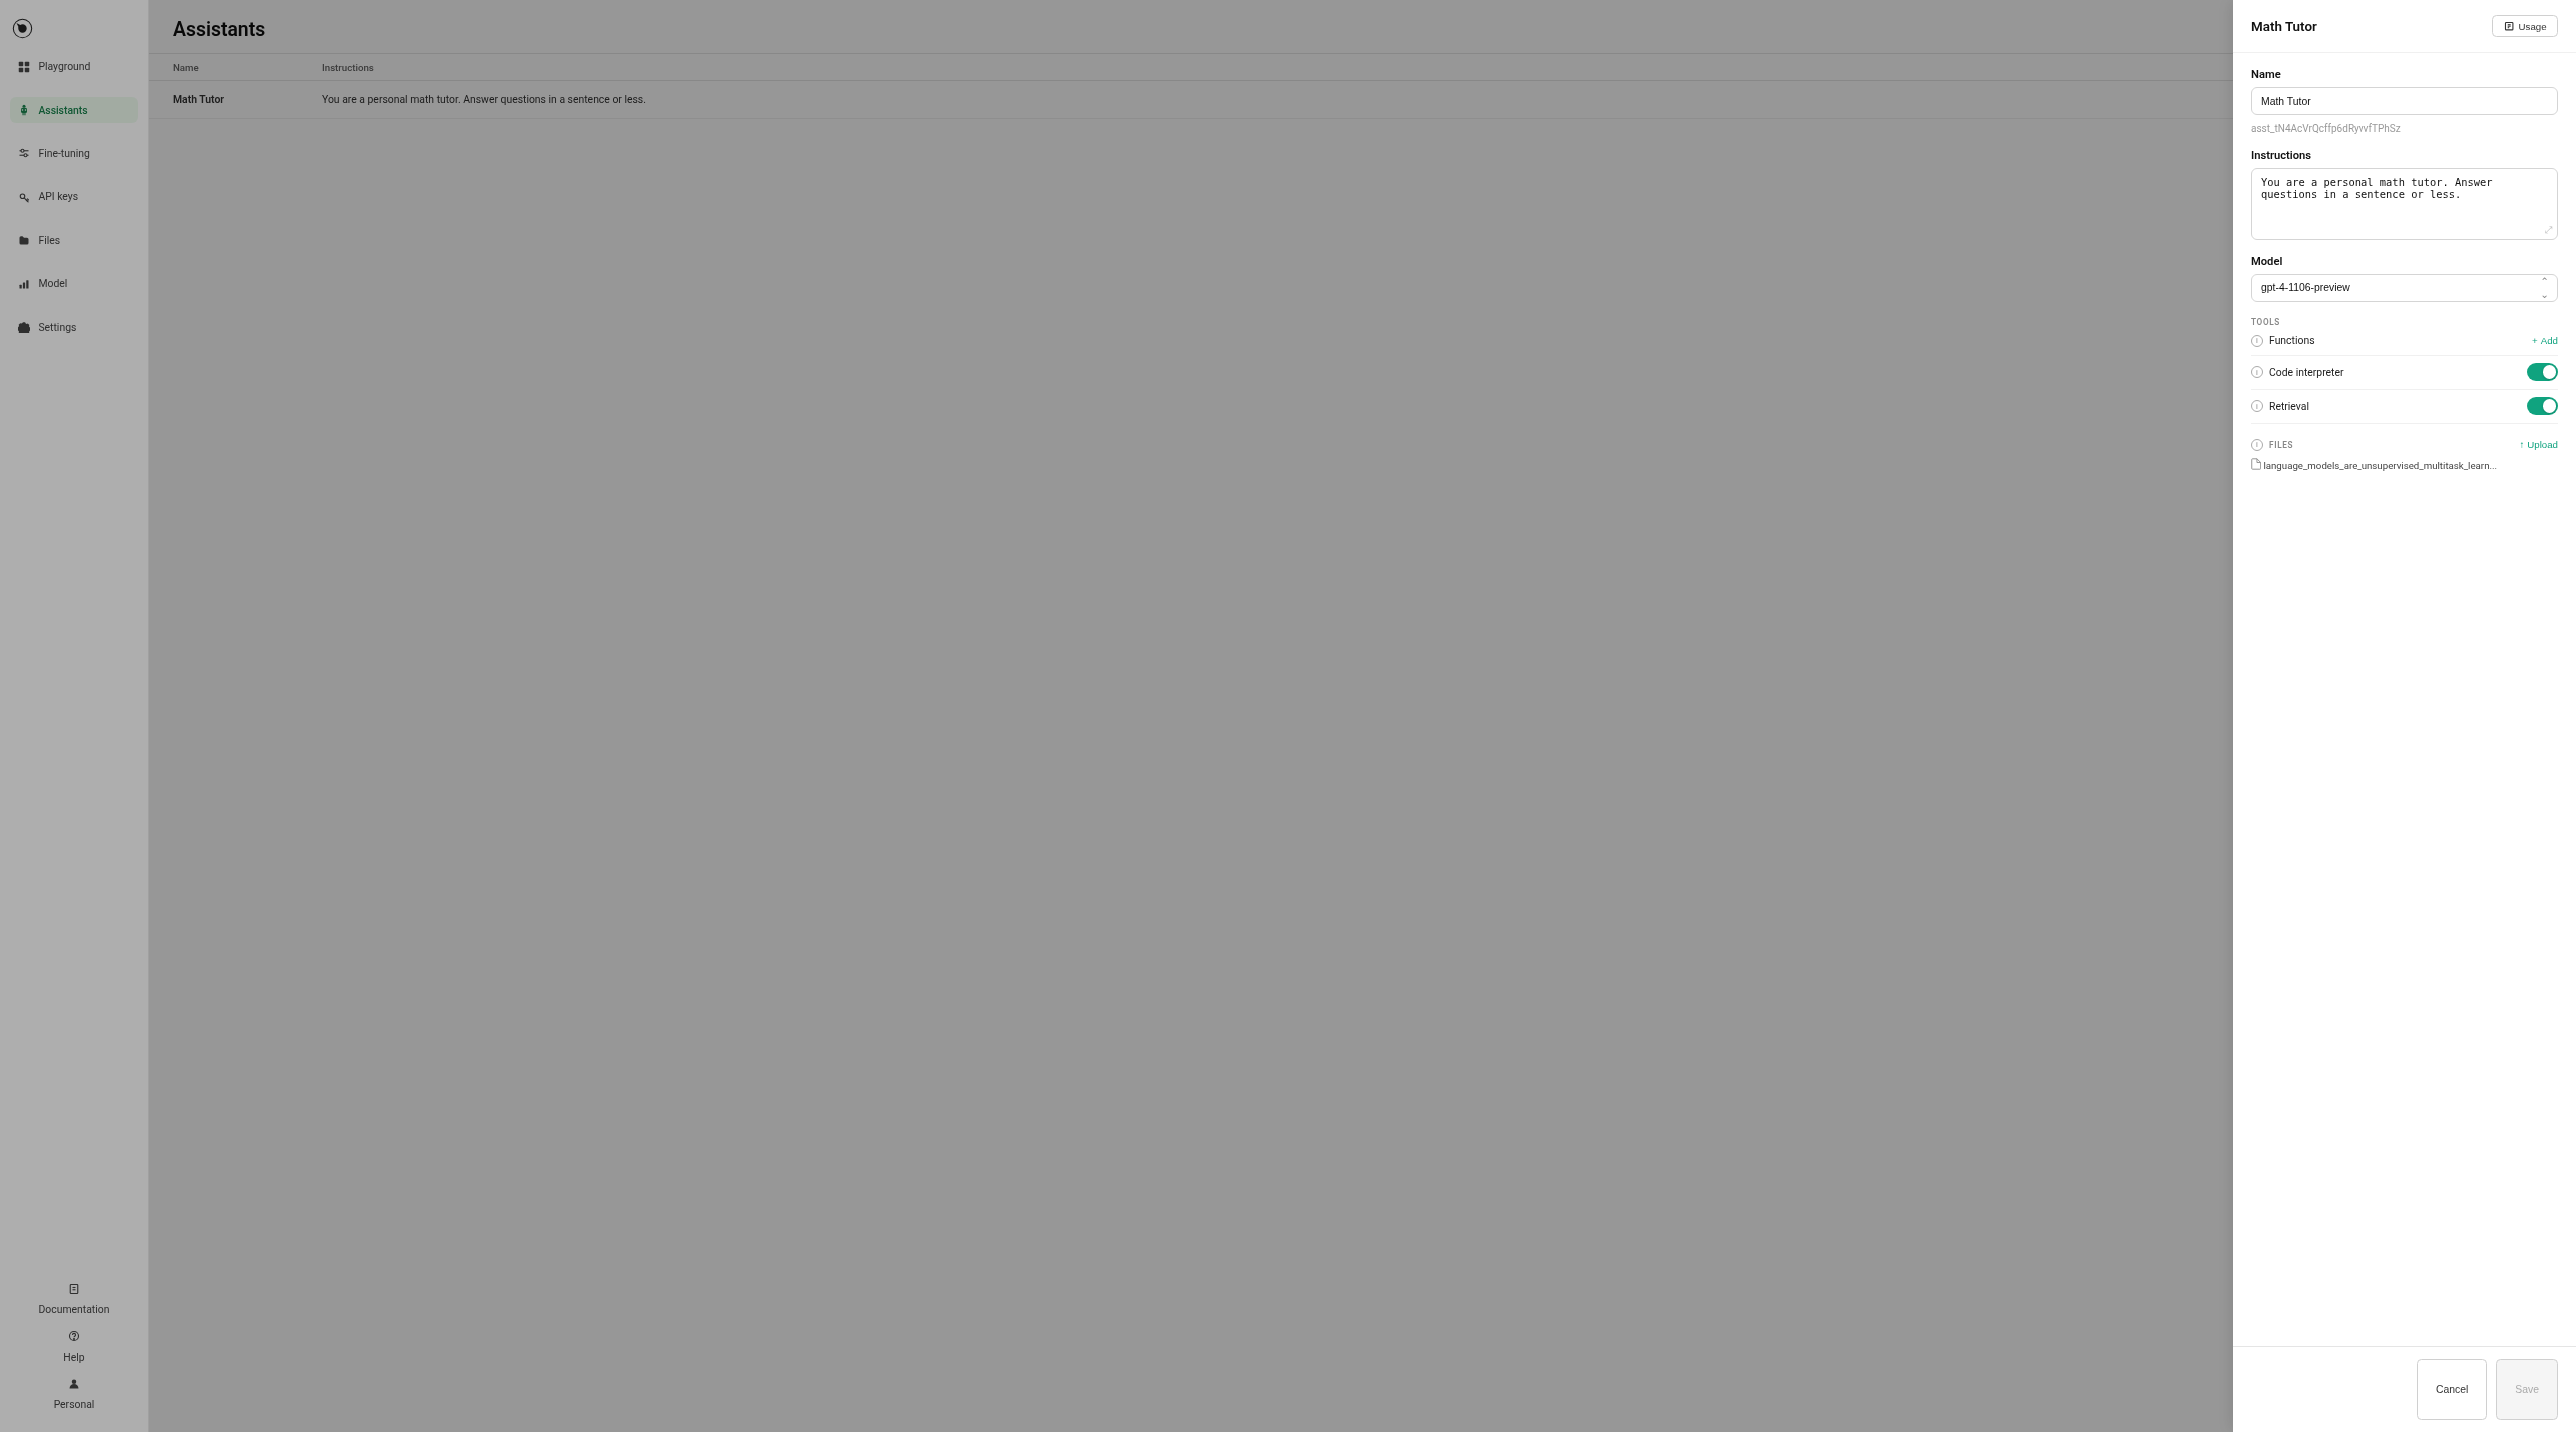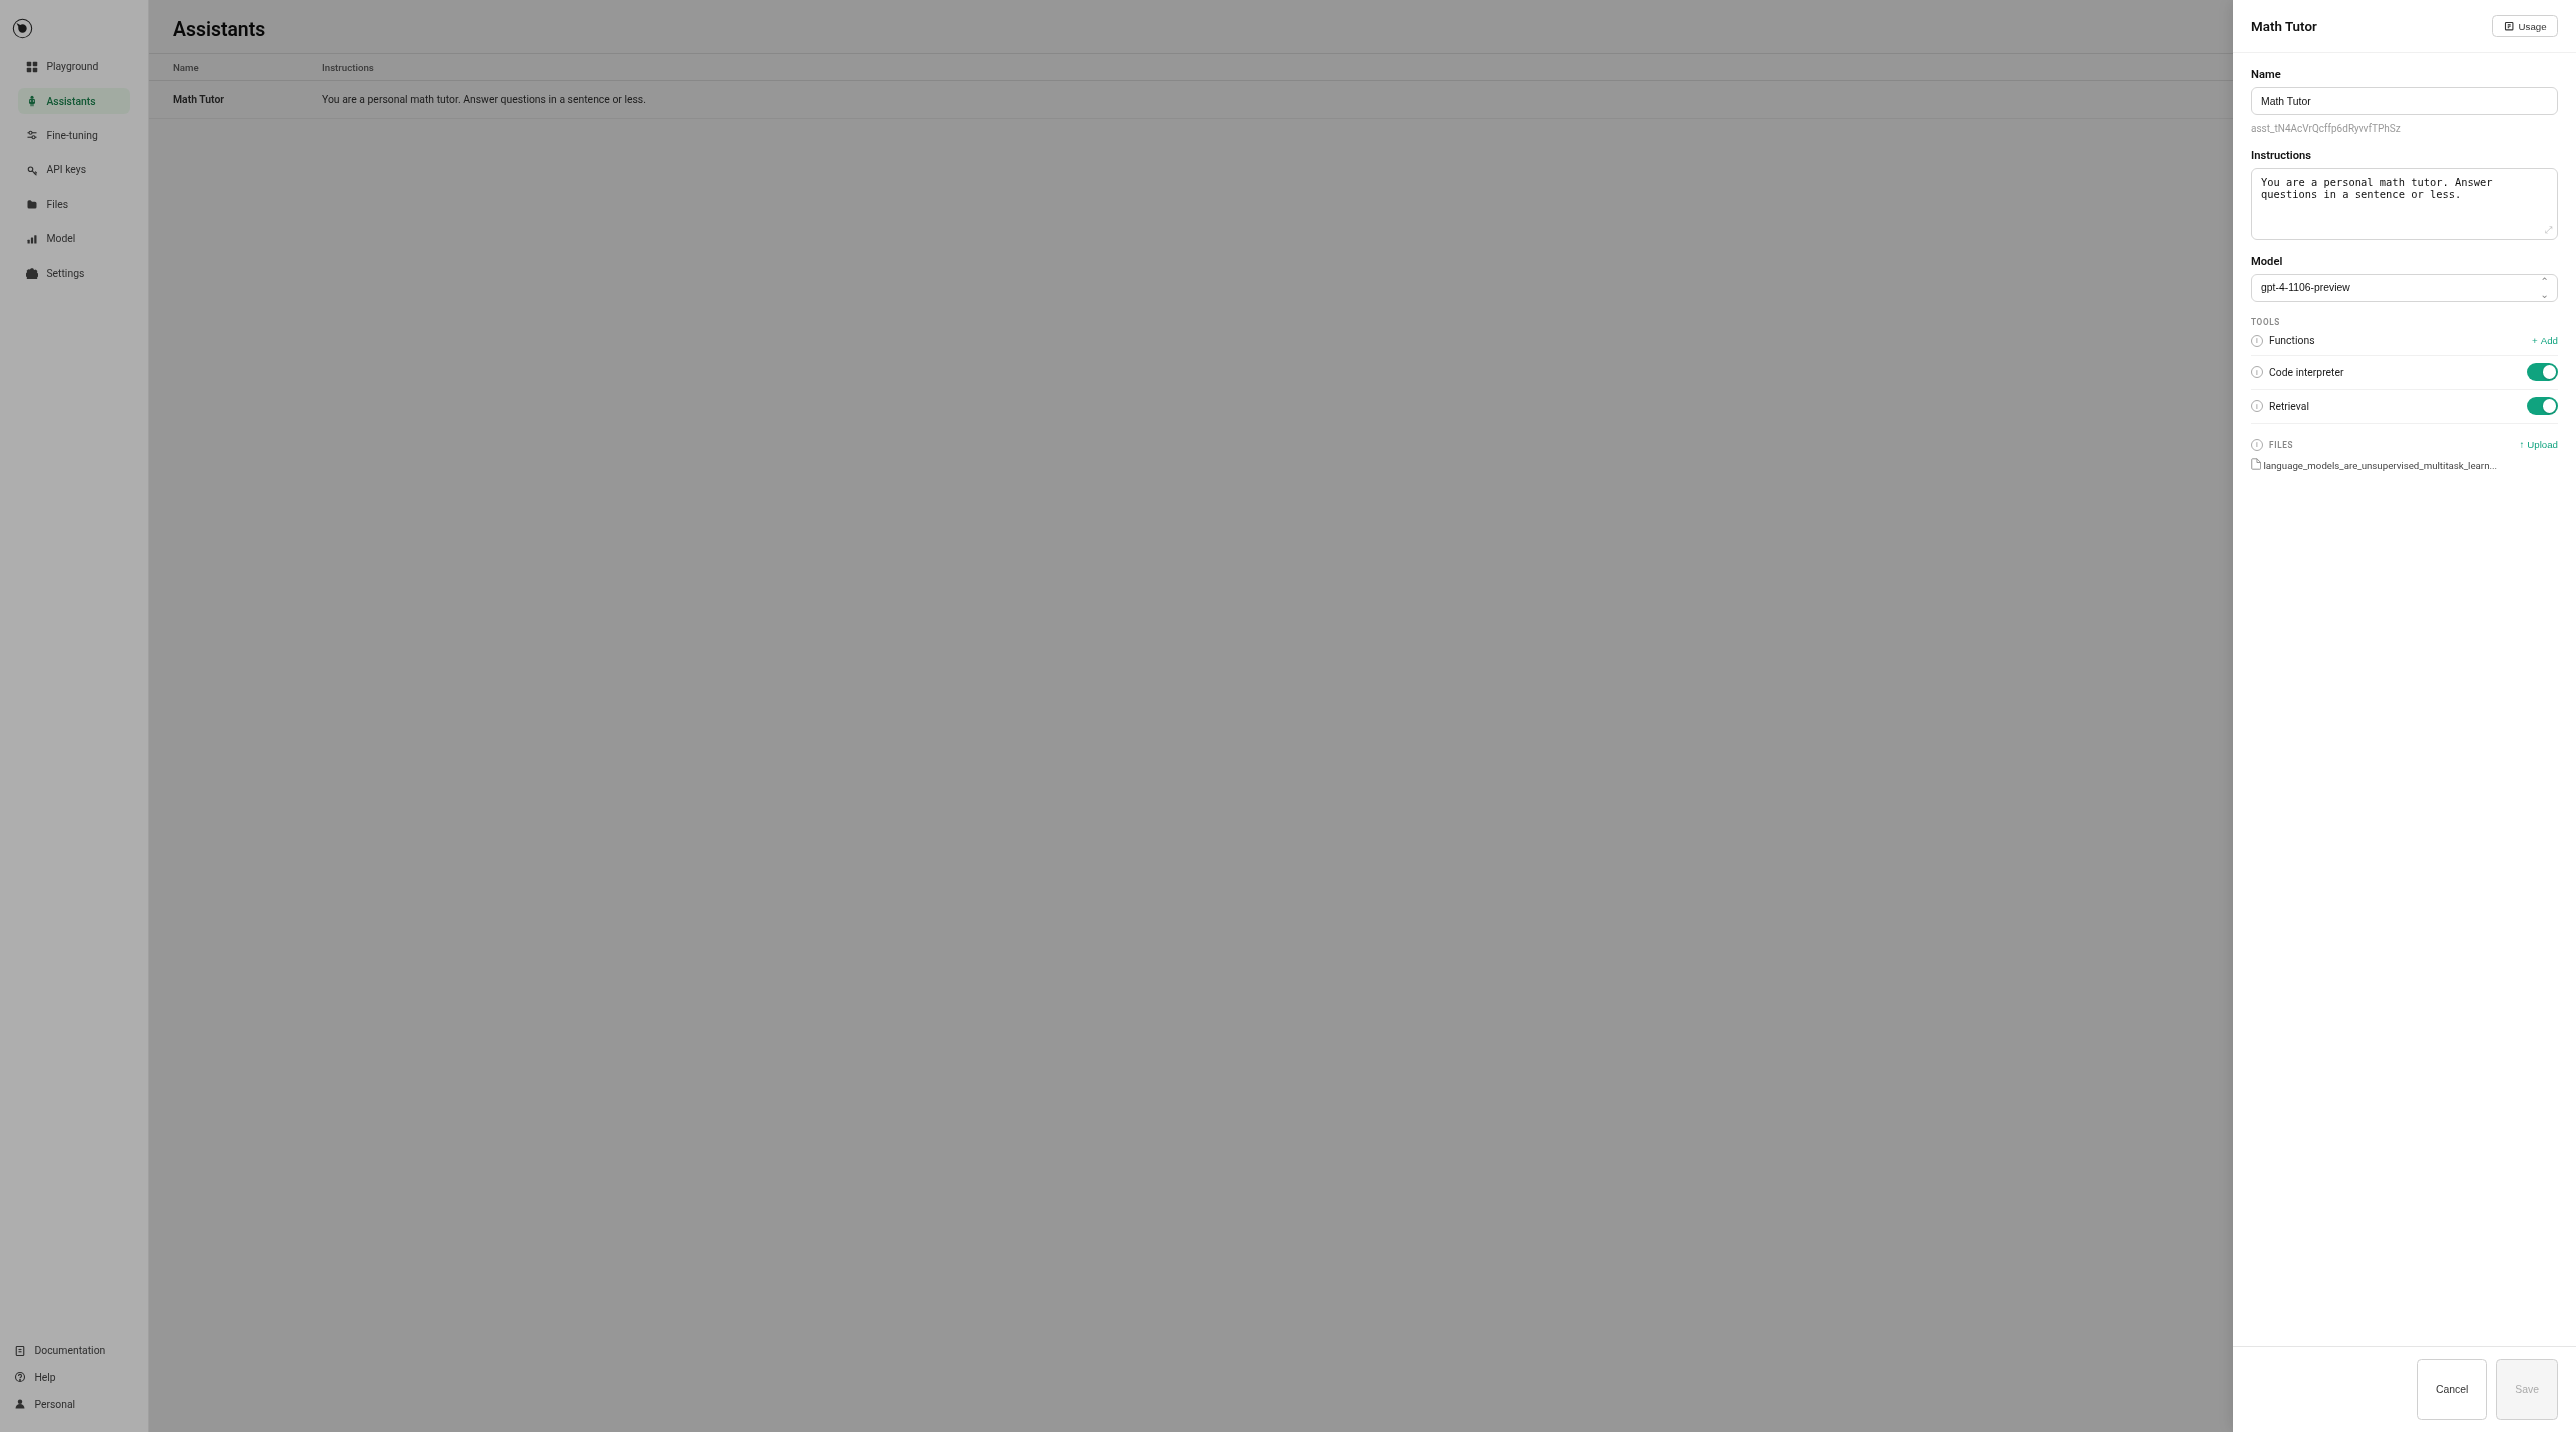--- a/index.html
+++ b/index.html
@@ -27,22 +27,22 @@
       align-items: center;
     }
     .logo-icon {
       width: 21px;
       height: 21px;
     }
     .sidebar-nav {
       flex: 1;
       display: flex;
       flex-direction: column;
-      gap: 9px;
-      padding: 0 18px;
+      gap: 18px;
+      padding: 0 10px;
     }
     .nav-item {
       display: flex;
       align-items: center;
       gap: 7.5px;
       padding: 6px 7.5px;
       border-radius: 6px;
       cursor: pointer;
       font-size: 10.4px;
       color: #444;
@@ -59,21 +59,21 @@
       align-items: center;
       justify-content: center;
       flex-shrink: 0;
     }
     .sidebar-bottom {
       padding: 6px 6px;
       display: flex;
       flex-direction: column;
       gap: 1.5px;
     }
-    .sidebar-bottom .nav-item { color: #444; }
+    .sidebar-bottom .nav-item { color: #444; flex-direction: column; }
 
     
     .main-content {
       flex: 1;
       background: #fff;
       overflow-y: auto;
       filter: brightness(0.85);
     }
     .main-header {
       padding: 18px 24px 12px 24px;

